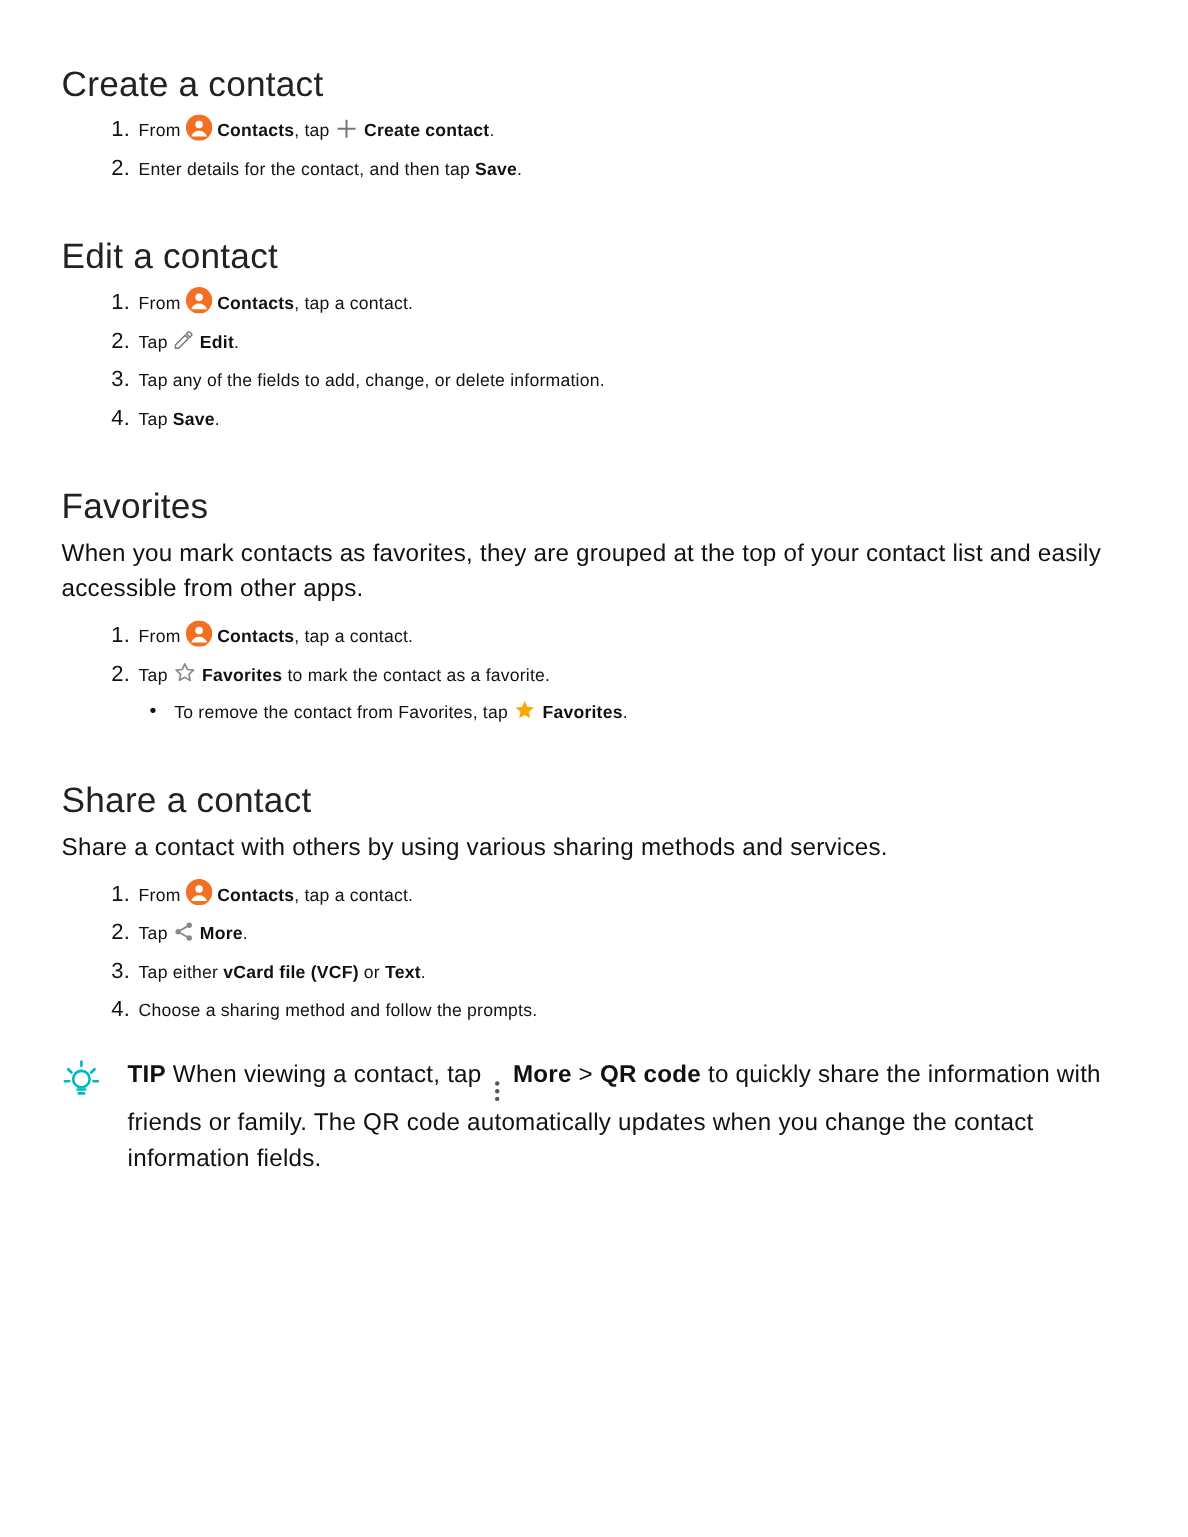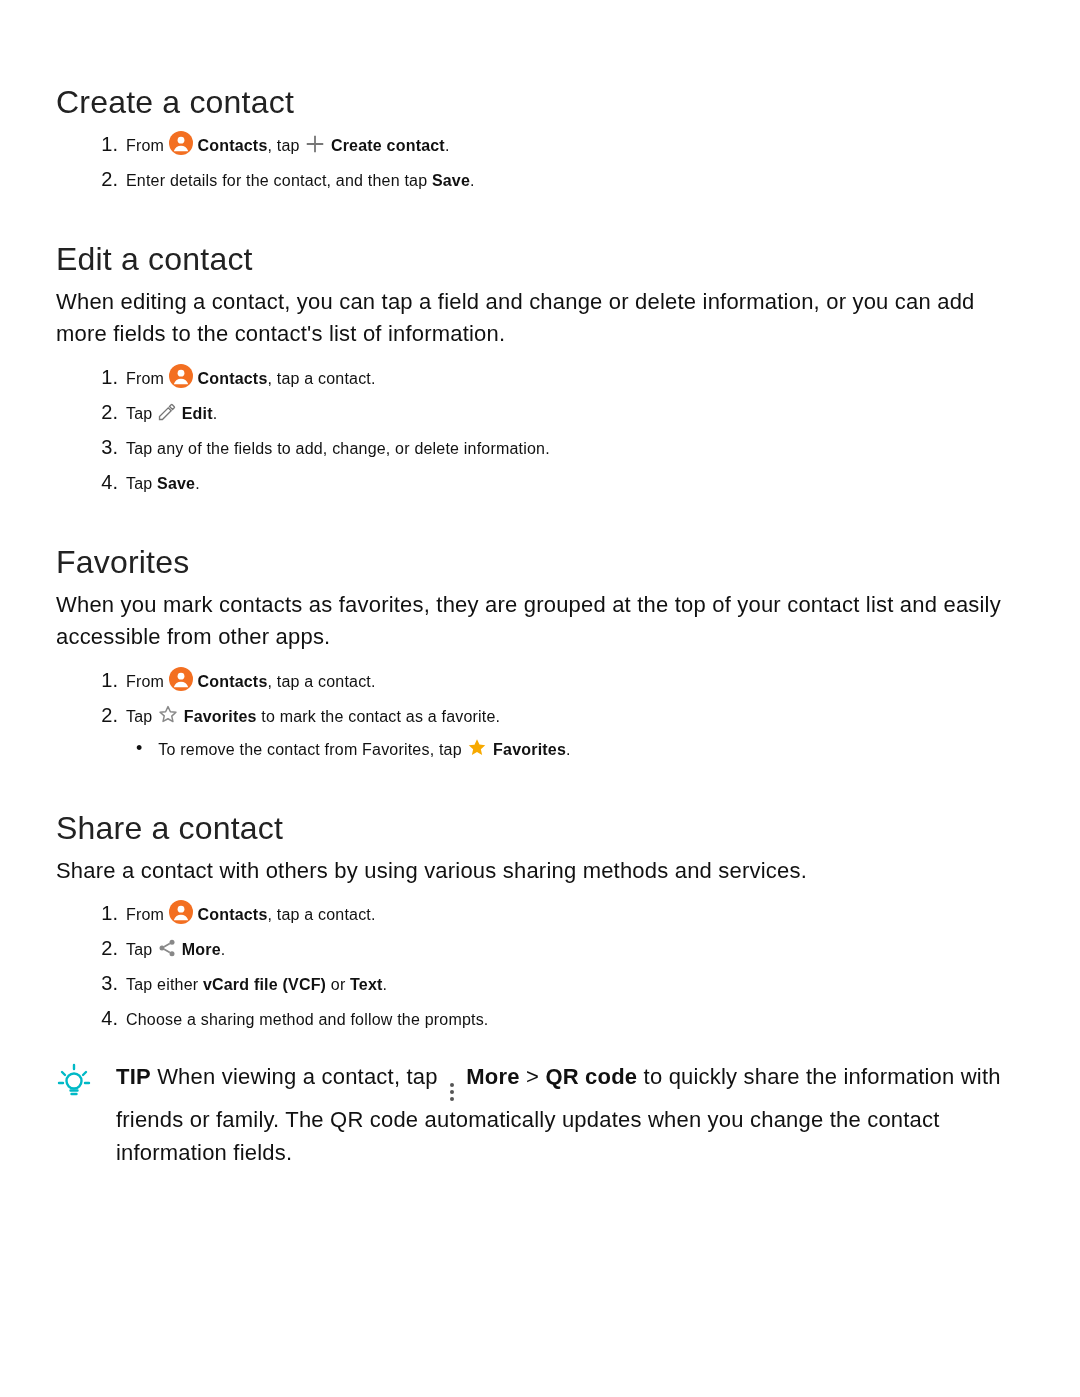--- a/index.html
+++ b/index.html
@@ -25,21 +25,21 @@
     font-size: 28px;
     color: #9a9a9a;
     font-weight: 400;
   }
   h2.section {
     font-size: 32px;
     font-weight: 500;
     margin: 48px 0 8px 0;
     color: #222;
   }
-  h2.section.first { margin-top: 84px; }
+  h2.section.first { margin-top: 58px; }
   p.lead {
     font-size: 22px;
     line-height: 1.45;
     margin: 6px 0 12px 0;
     color: #111;
   }
   ol {
     margin: 8px 0 0 0;
     padding-left: 68px;
     font-size: 16px;
@@ -131,21 +131,20 @@
           </svg>
       </span>
       <b>Create contact</b><span>.</span>
     </li>
     <li>
       <span>Enter details for the contact, and then tap </span><b>Save</b><span>.</span>
     </li>
   </ol>
 
   <h2 class="section">Edit a contact</h2>
-  <p class="lead">When editing a contact, you can tap a field and change or delete information, or you can add more fields to the contact's list of information.</p>
   <ol>
     <li>
       <span>From </span>
       <span class="icon">
         <svg viewBox="0 0 24 24">
             <circle cx="12" cy="12" r="12" fill="#f36f21"></circle>
             <circle cx="12" cy="9.2" r="3.4" fill="#fff"></circle>
             <path d="M4.8 20.2c1.2-3.6 4-5.4 7.2-5.4s6 1.8 7.2 5.4" fill="#fff"></path>
           </svg>
       </span>

